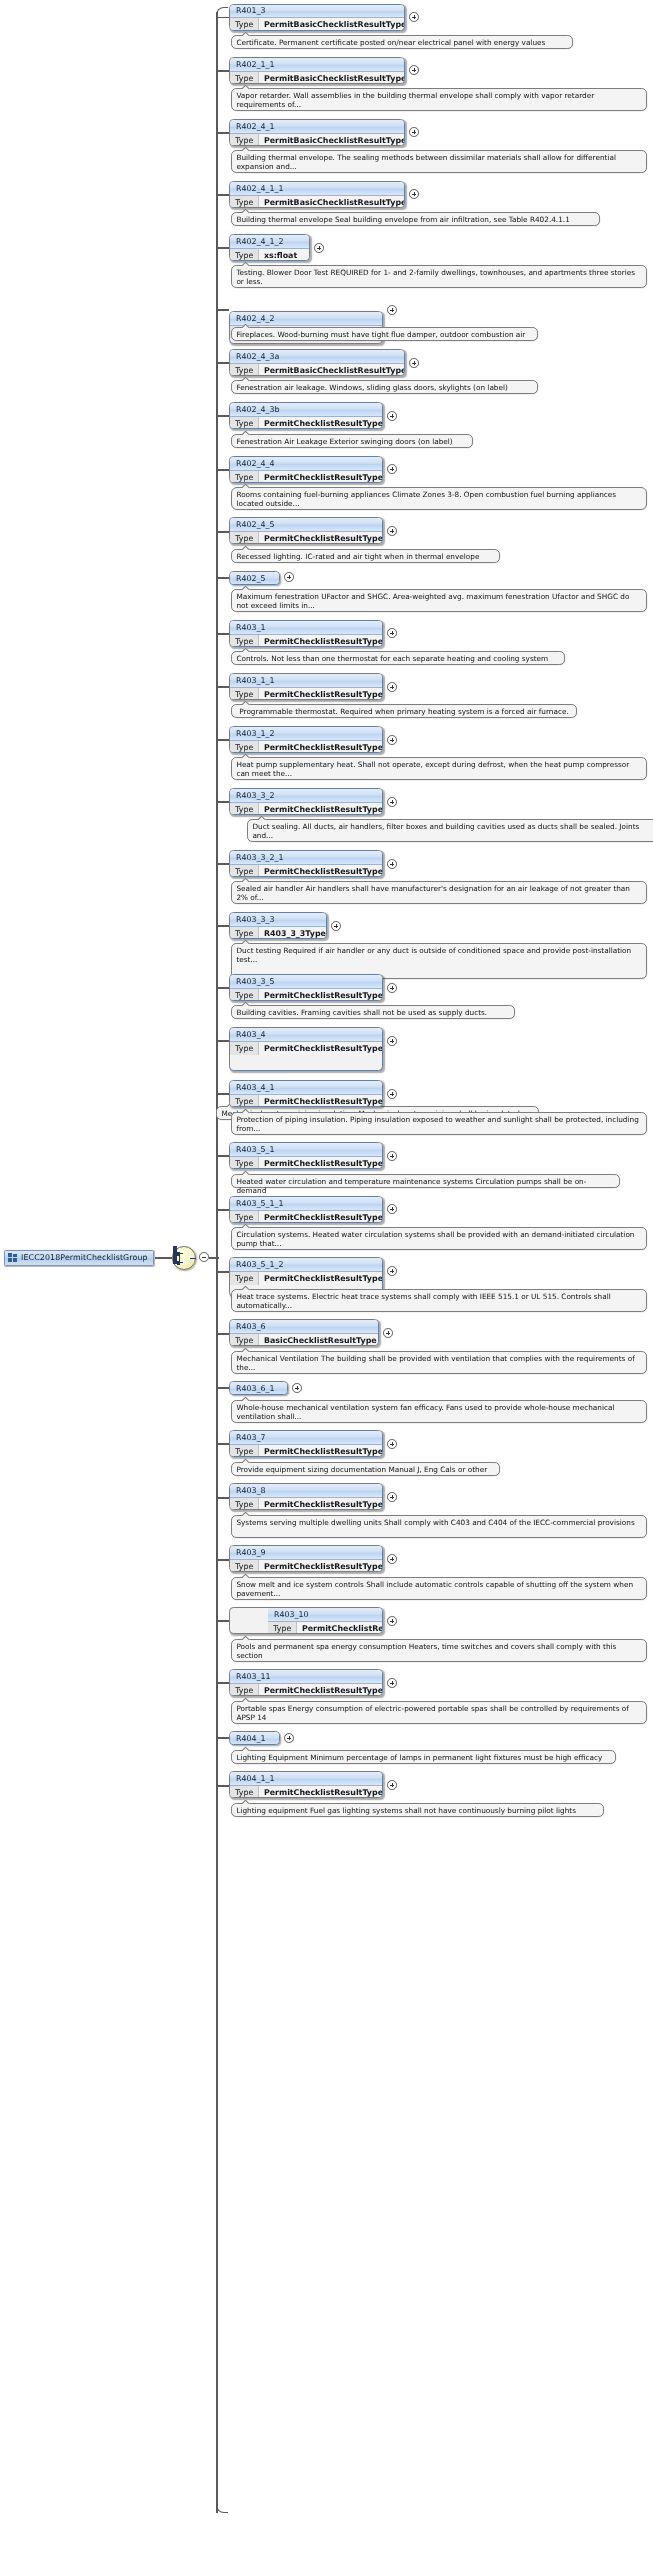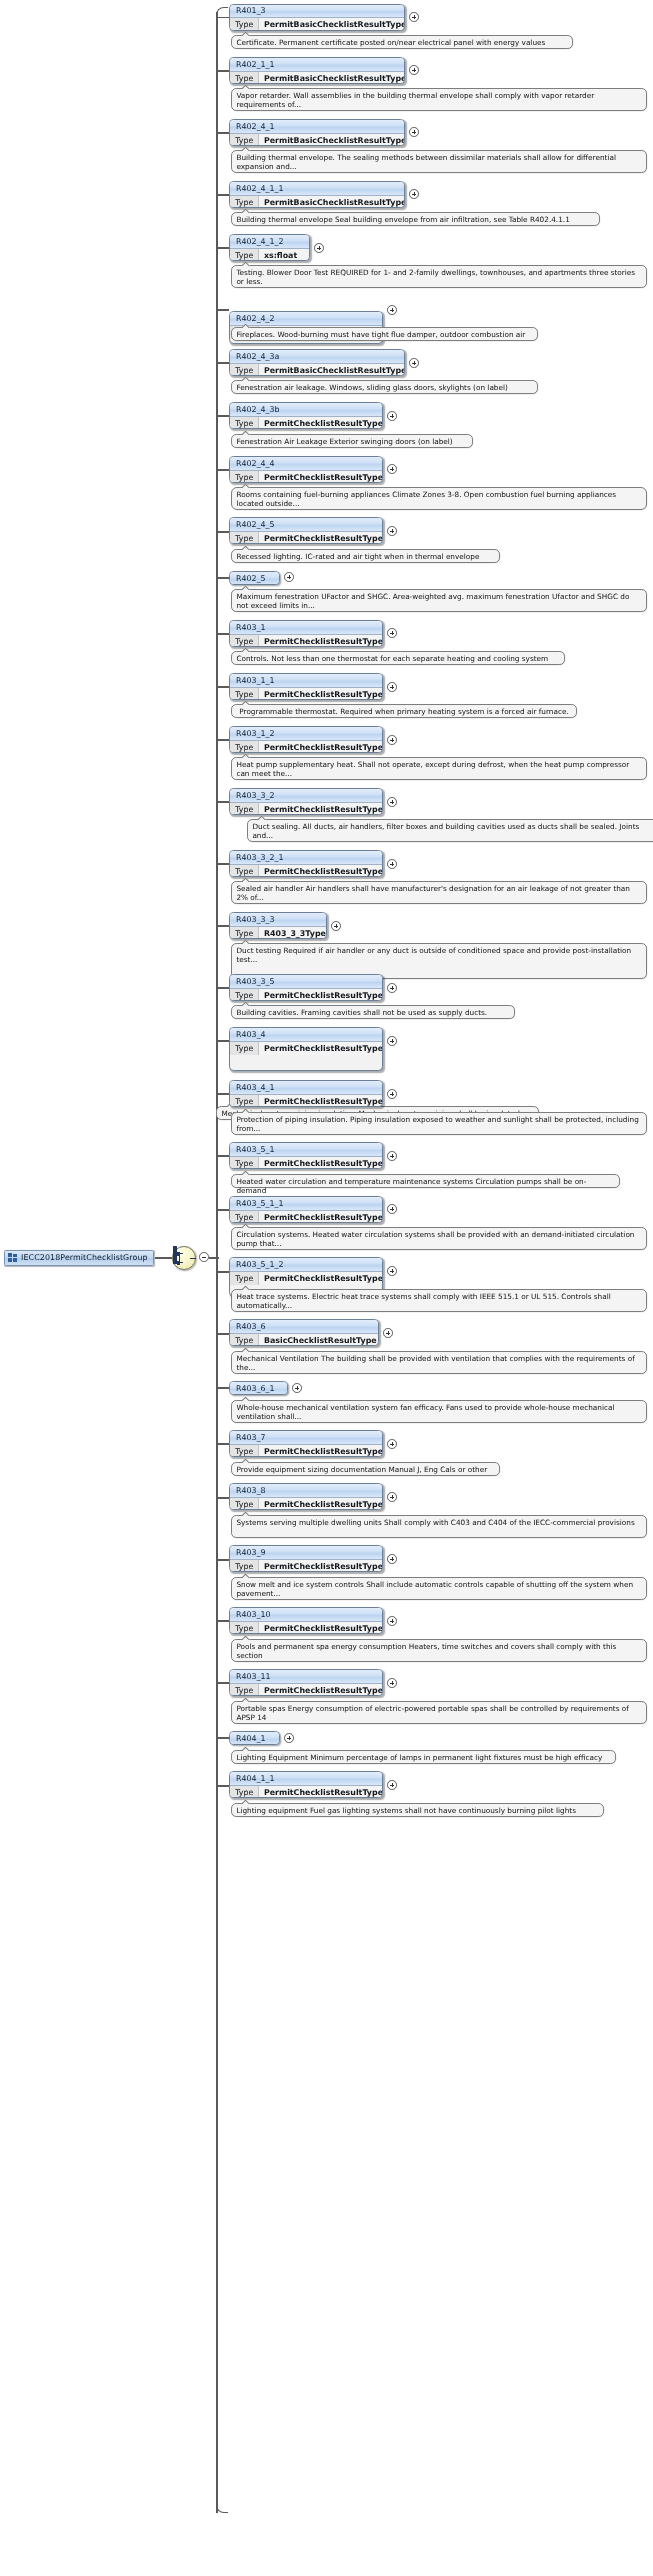--- a/index.html
+++ b/index.html
@@ -521,21 +521,21 @@
       <div class="el" style="left: 229px; top: 1545px; width: 154px; height: 27px;">
         <div class="el-name">R403_9</div>
         <div class="el-type">
           <span class="k">Type</span>
           <span class="v">PermitChecklistResultType</span>
         </div>
       </div>
       <div class="wire" style="left: 218px; top: 1559px; width: 10.5px; height: 1.7px;"></div>
       <div class="toggle-plus" style="left: 387px; top: 1554px;"></div>
       <div class="anno" style="left: 231px; top: 1577px; width: 416px; height: 23px; white-space: normal;"><span class="notch"></span><span>Snow melt and ice system controls Shall include automatic controls capable of shutting off the system when pavement...</span></div>
-      <div class="el" style="left: 229px; top: 1607px; width: 154px; height: 27px;">
+      <div class="el" style="left: 229px; top: 1607px; width: 154px; height: 27px; padding-left: 38px;">
         <div class="el-name">R403_10</div>
         <div class="el-type">
           <span class="k">Type</span>
           <span class="v">PermitChecklistResultType</span>
         </div>
       </div>
       <div class="wire" style="left: 218px; top: 1620px; width: 10.5px; height: 1.7px;"></div>
       <div class="toggle-plus" style="left: 387px; top: 1616px;"></div>
       <div class="anno" style="left: 231px; top: 1639px; width: 416px; height: 23px; white-space: normal;"><span class="notch"></span><span>Pools and permanent spa energy consumption Heaters, time switches and covers shall comply with this section</span></div>
       <div class="el" style="left: 229px; top: 1669px; width: 154px; height: 27px;">

